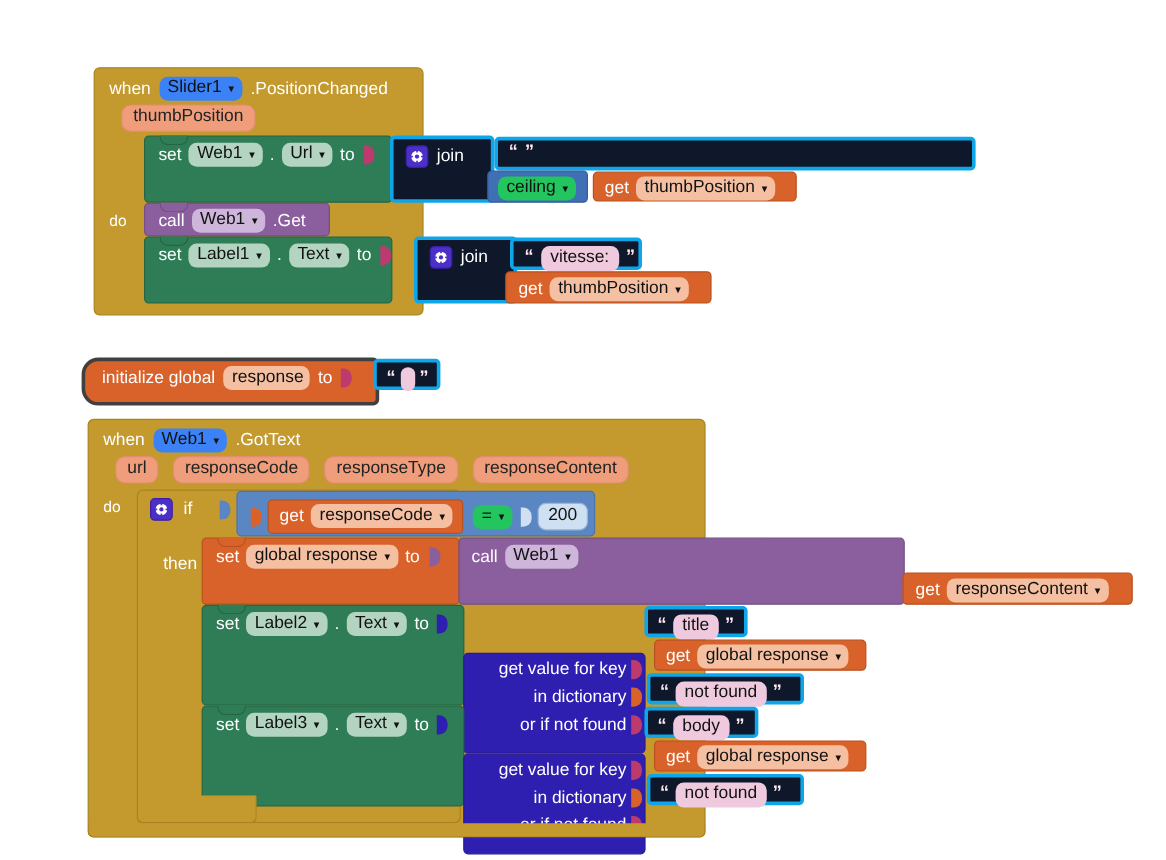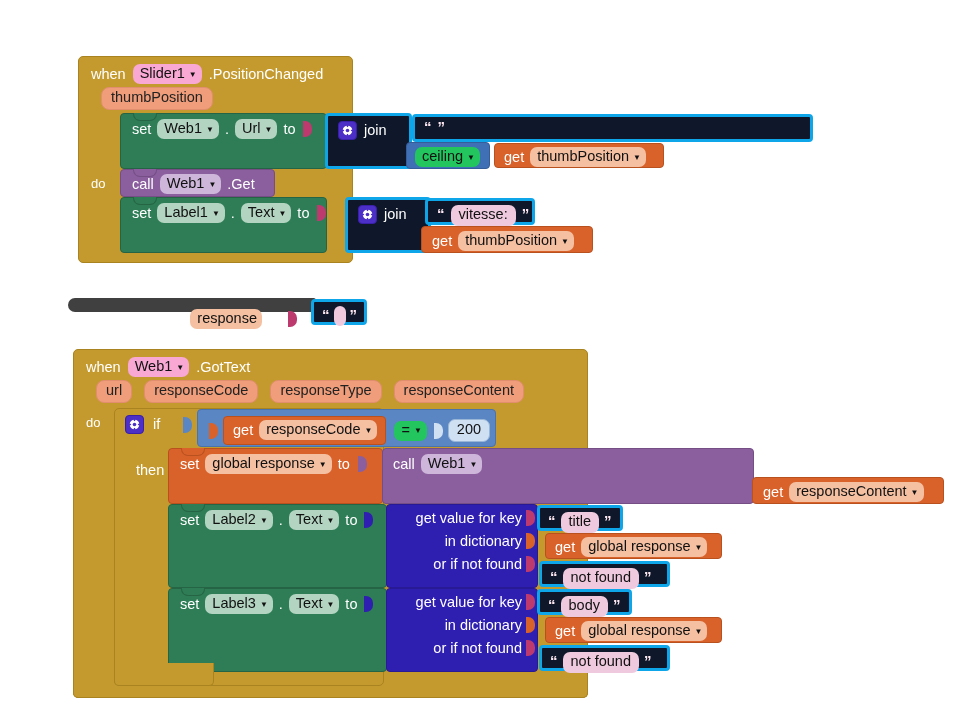--- a/index.html
+++ b/index.html
@@ -22,21 +22,21 @@
     display: inline-flex; align-items: center; gap: 4px;
     border-radius: 7px; padding: 2px 5px 3px 7px;
     font-size: 14.5px; color: #111; white-space: nowrap;
     line-height: 1.05;
   }
   .caret { font-size: 8px; line-height: 1; position: relative; top: 1px; }
 
   .field.green  { background: #b3d4c1; }
   .field.purple { background: #cdb6da; }
   .field.orange { background: #f5c0a2; }
-  .field.khaki  { background: #f9a8d4; }
+  .field.khaki  { background: #3b82f6; }
   .field.blue   { background: #22c55e; }
   .field.dkor   { background: #f5c0a2; }
 
   
   .param {
     background: #ef9d7a; color: #222; font-size: 14.5px;
     border-radius: 8px; padding: 2px 9px 3px; white-space: nowrap;
     border: 1px solid #e08e6d; line-height: 1.1;
   }
 
@@ -77,21 +77,21 @@
   .bump-top {
     position: absolute; width: 22px; height: 7px;
     border-radius: 0 0 7px 7px;
   }
 
   
   .val { border-radius: 4px; }
   .val.magenta { background: #0f172a; border: 3px solid #0ea5e9; }
   .val.orange  { background: #d9622b; border: 1px solid #b9511f; }
   .val.blue    { background: #3f6fb5; border: 1px solid #345d99; }
-  .val.indigo  { background: #2f1fb0; border: 1px solid #281a94; }
+  .val.indigo  { background: #2f1fb0; border: 1px solid #281a94; margin-top: 40px; }
   .val.purple  { background: #8b5f9e; border: 1px solid #744e85; }
   .val.ltblue  { background: #5b86c4; border: 1px solid #4a72ab; }
   .val-row { padding: 5px 9px 6px 10px; }
 
   
   .q { color: #ffe9f2; font-size: 15px; font-weight: bold; line-height: 1; position: relative; top: -2px; }
   .txtfield {
     background: #efc9dd; color: #111; font-size: 14.5px;
     border-radius: 7px; padding: 2px 8px 3px; white-space: nowrap;
     line-height: 1.1;
@@ -257,22 +257,22 @@
   <div class="blk val orange" style="left:421px; top:226px; width:172px; height:27px;">
     <div class="row" style="gap:6px; padding:4px 8px 5px 10px;">
       <span class="lbl">get</span>
       <span class="field orange">
         <span>thumbPosition</span>
         <span class="caret">▼</span>
       </span>
     </div>
   </div>
 
-  <div class="blk" style="left:68px; top:298px; width:248px; height:14px;
-              background:#d9622b; border:7px solid #404040; border-radius:14px 5px 5px 14px;">
+  <div class="blk" style="left:68px; top:298px; width:248px; height:40px;
+              background:#d9622b; border:3px solid #404040; border-radius:14px 5px 5px 14px;">
     <div class="row" style="gap:7px; padding:4px 8px 5px 14px;">
       <span class="lbl">initialize global</span>
       <span class="field dkor">response</span>
       <span class="lbl">to</span>
       <span class="plug" style="background:#bc3a6e;"></span>
     </div>
   </div>
 
   <div class="blk val magenta" style="left:311px; top:299px; width:56px; height:26px;">
     <div class="row" style="gap:4px; padding:4px 7px 5px 8px;">

